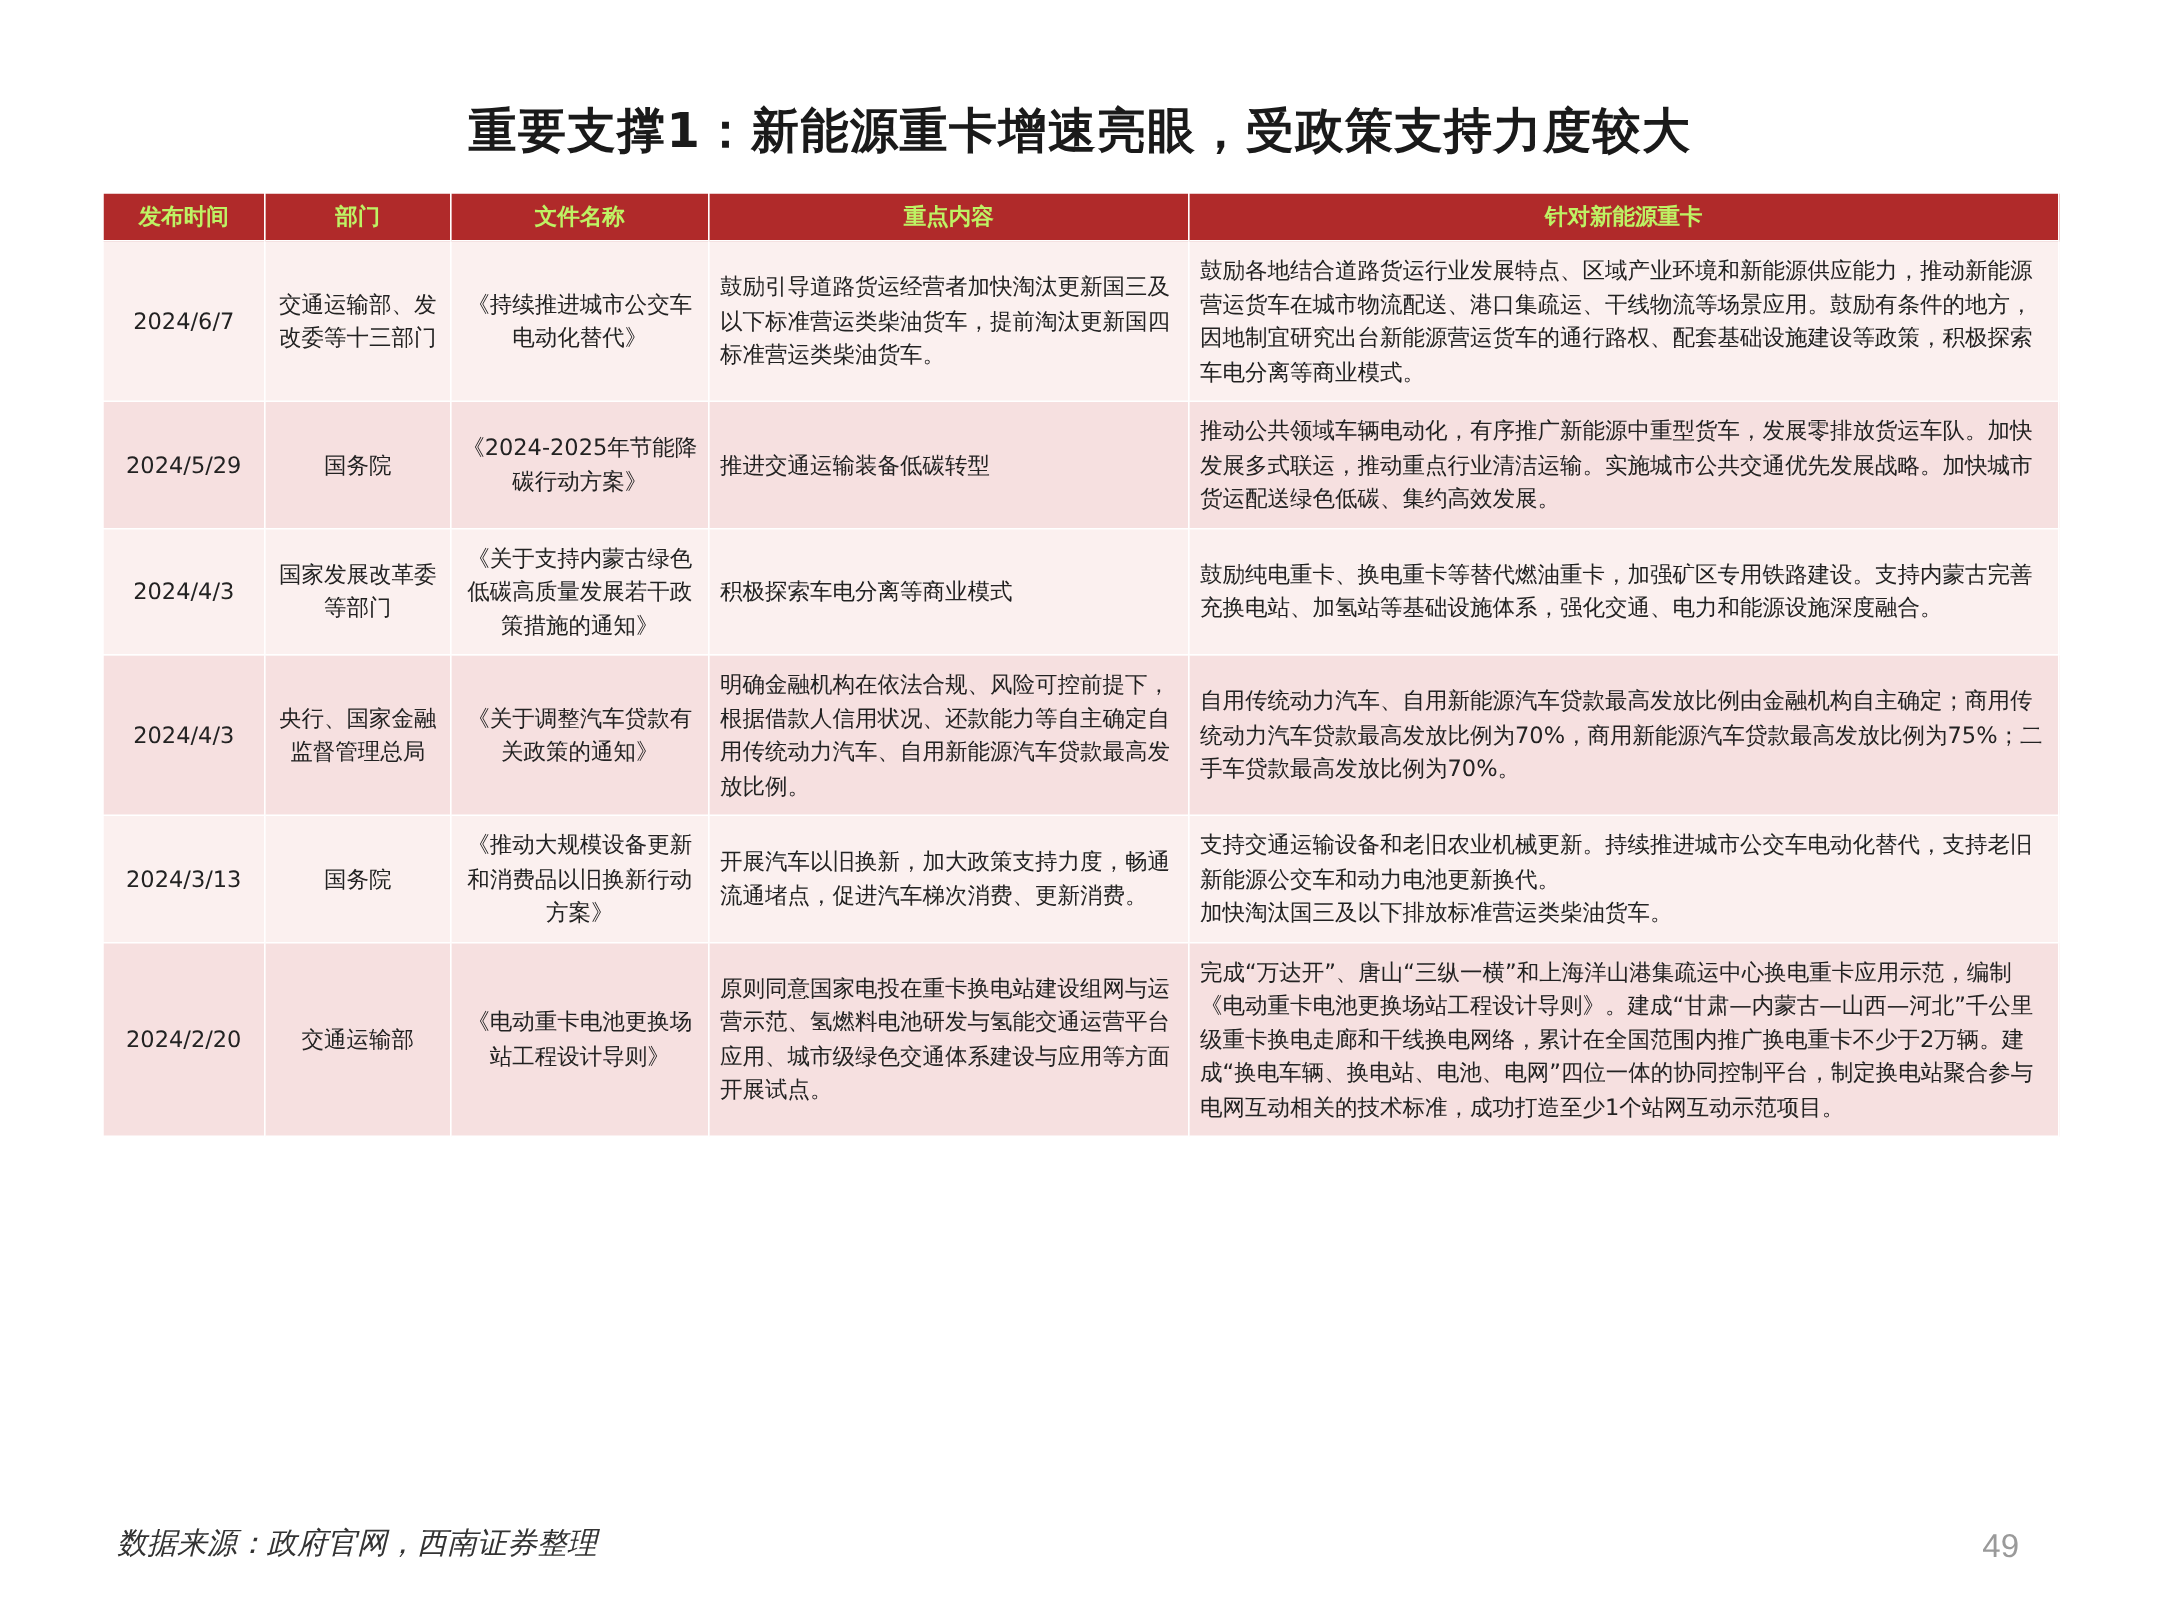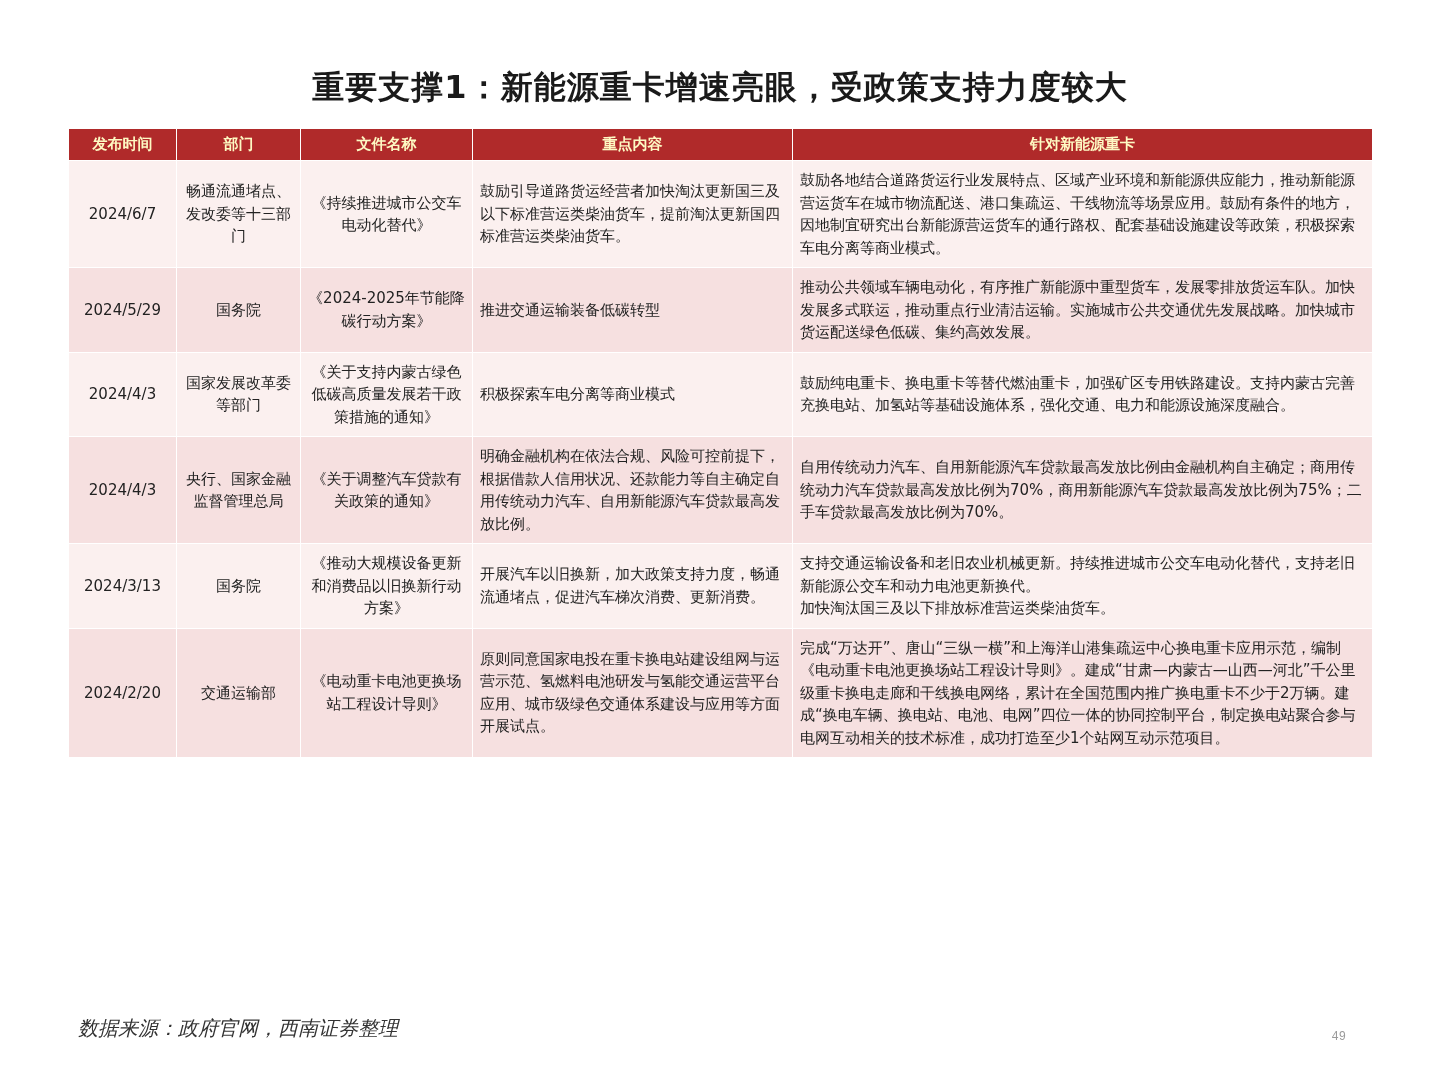--- a/index.html
+++ b/index.html
@@ -37,21 +37,21 @@
     left: 68px;
     width: 1304px;
   }
   table.policy {
     border-collapse: collapse;
     width: 1304px;
     table-layout: fixed;
   }
   table.policy th {
     background: #b02a2a;
-    color: #fef9c3;
+    color: #bef264;
     font-size: 15px;
     font-weight: bold;
     text-align: center;
     padding: 6px 4px;
     border: 1px solid #ffffff;
     font-family: "DejaVu Sans", "Liberation Sans", sans-serif;
   }
   table.policy td {
     border: 1px solid #ffffff;
     font-size: 15px;
@@ -79,23 +79,23 @@
     bottom: 38px;
     font-size: 20px;
     font-style: italic;
     color: #333333;
     font-family: "DejaVu Serif", "Liberation Serif", serif;
   }
   .page-num {
     position: absolute;
     right: 58px;
     bottom: 36px;
-    font-size: 12px;
+    font-size: 22px;
     color: #9a9a9a;
-    font-family: Liberation Mono, monospace;
+    font-family: Liberation Sans, sans-serif;
   }
 </style>
 </head>
 <body>
 
 <div class="slide">
 
   <div class="slide-title">重要支撑1：新能源重卡增速亮眼，受政策支持力度较大</div>
 
   <div class="table-wrap">
@@ -112,21 +112,21 @@
           <th>发布时间</th>
           <th>部门</th>
           <th>文件名称</th>
           <th>重点内容</th>
           <th>针对新能源重卡</th>
         </tr>
       </thead>
       <tbody>
         <tr class="even">
           <td class="c-date">2024/6/7</td>
-          <td class="c-dept">畅通流通堵点、发改委等十三部门</td>
+          <td class="c-dept">交通运输部、发改委等十三部门</td>
           <td class="c-file">《持续推进城市公交车电动化替代》</td>
           <td class="c-key">鼓励引导道路货运经营者加快淘汰更新国三及以下标准营运类柴油货车，提前淘汰更新国四标准营运类柴油货车。</td>
           <td class="c-ev">鼓励各地结合道路货运行业发展特点、区域产业环境和新能源供应能力，推动新能源营运货车在城市物流配送、港口集疏运、干线物流等场景应用。鼓励有条件的地方，因地制宜研究出台新能源营运货车的通行路权、配套基础设施建设等政策，积极探索车电分离等商业模式。</td>
         </tr>
         <tr class="odd">
           <td class="c-date">2024/5/29</td>
           <td class="c-dept">国务院</td>
           <td class="c-file">《2024-2025年节能降碳行动方案》</td>
           <td class="c-key">推进交通运输装备低碳转型</td>
           <td class="c-ev">推动公共领域车辆电动化，有序推广新能源中重型货车，发展零排放货运车队。加快发展多式联运，推动重点行业清洁运输。实施城市公共交通优先发展战略。加快城市货运配送绿色低碳、集约高效发展。</td>

